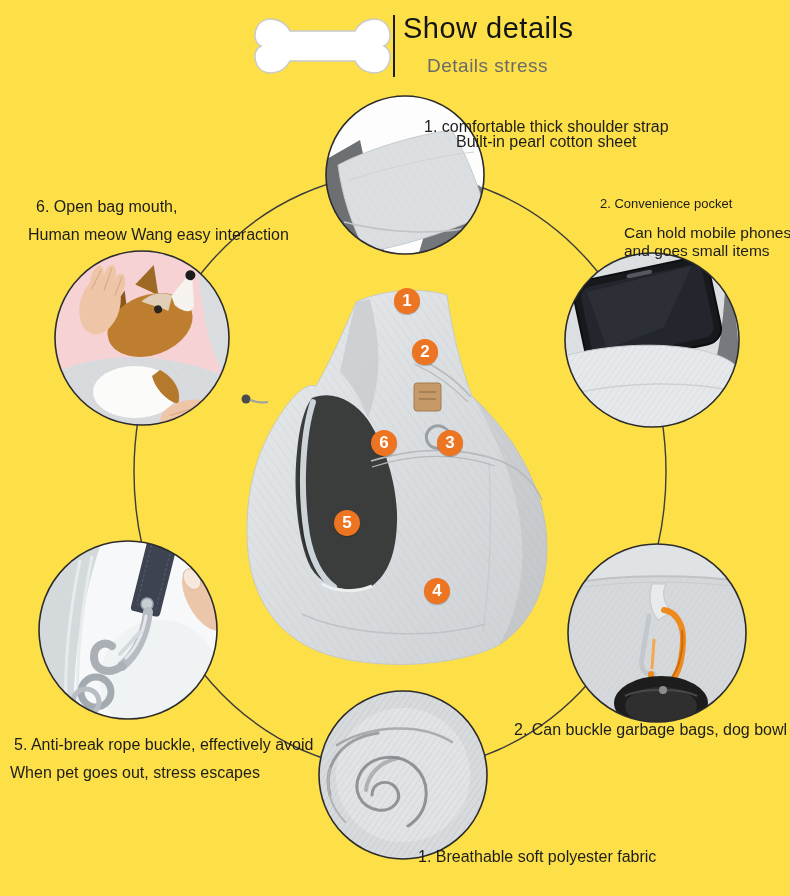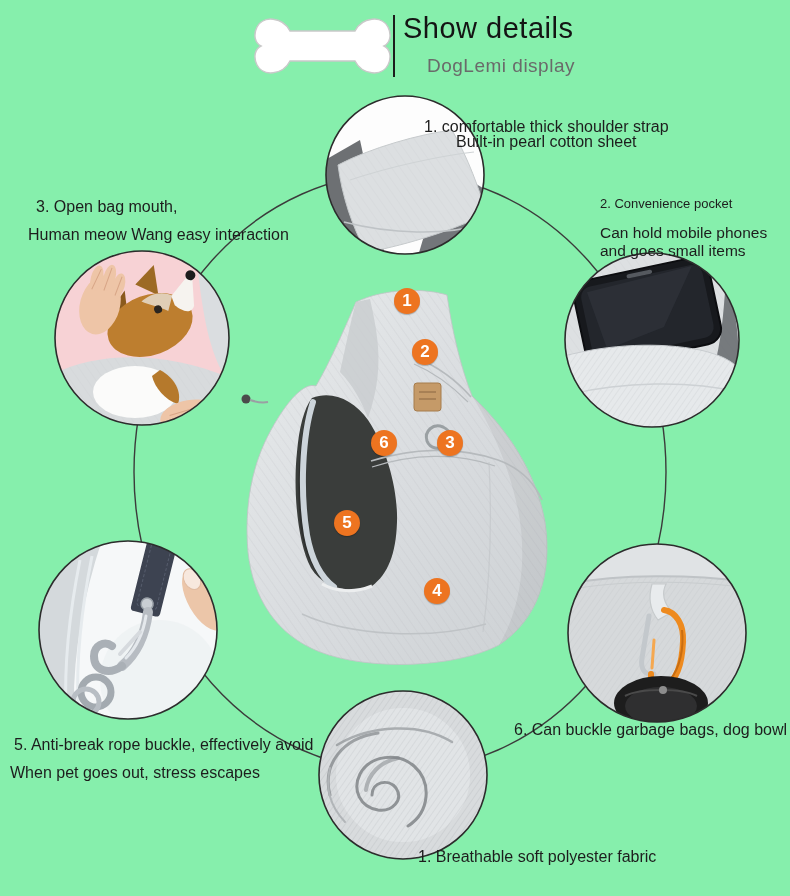--- a/index.html
+++ b/index.html
@@ -1,29 +1,29 @@
 <!DOCTYPE html>
 <html><head>
 <meta charset="utf-8">
 <style>
   html,body{margin:0;padding:0;background:#ffffff;}
-  .page{position:relative;width:790px;height:896px;background:#86efac;overflow:hidden;
+  .page{position:relative;width:790px;height:896px;background:#fde047;overflow:hidden;
         font-family:"Liberation Sans",sans-serif;color:#1e1e1e;}
   .logo-text{position:absolute;left:255px;top:31px;width:132px;text-align:center;
              font-family:"DejaVu Serif",serif;font-style:italic;font-weight:bold;
              font-size:20px;color:#8E2133;letter-spacing:-0.5px;}
   .logo-text sup{font-size:9px;font-style:normal;}
   .hdr-divider{position:absolute;left:393px;top:15px;width:2px;height:62px;background:#1c1c1c;}
   .page-title{position:absolute;left:403px;top:12px;font-size:29px;font-weight:500;
               color:#141414;letter-spacing:0.5px;}
   .page-subtitle{position:absolute;left:427px;top:55px;font-size:19px;color:#6a6a6a;letter-spacing:0.5px;}
   
   .callout{position:absolute;font-size:16px;color:#1d1d1d;white-space:nowrap;z-index:6;}
   .callout .small{font-size:13px;}
-  .c2-lines{margin-top:13px;font-size:15.5px;line-height:18px;}
+  .c2-lines{margin-top:13px;font-size:15.5px;line-height:18px;margin-left:24px;}
   
   .marker{position:absolute;width:26px;height:26px;border-radius:50%;background:#ED7420;
           color:#fff;font-weight:bold;font-size:17px;line-height:26px;text-align:center;
           z-index:5;box-shadow:0 1px 1px rgba(0,0,0,0.25);}
   svg{position:absolute;left:0;top:0;z-index:1;}
 </style>
 </head>
 <body>
 
 <div class="page">
@@ -245,44 +245,44 @@
                C 255,49 253,57 257,65 C 263,77 283,75 290,61
                L 355,61 C 362,75 382,77 388,65 C 392,57 390,49 384,46
                C 390,43 392,35 388,27 C 382,15 362,17 355,31 Z" fill="#ffffff" stroke="#c9c9c9" stroke-width="1.5"></path>
     </g>
   </svg>
 
   <header>
     <div class="logo-text" style="color: rgb(142, 33, 51);"><span>DogLemi</span><sup>®</sup></div>
     <div class="hdr-divider"></div>
     <div class="page-title">Show details</div>
-    <div class="page-subtitle">DogLemi display</div>
+    <div class="page-subtitle">Details stress</div>
   </header>
 
   <div class="marker" style="left: 394px; top: 288px; background: rgb(237, 116, 32);">1</div>
   <div class="marker" style="left: 412px; top: 339px; background: rgb(237, 116, 32);">2</div>
   <div class="marker" style="left: 437px; top: 430px; background: rgb(237, 116, 32);">3</div>
   <div class="marker" style="left: 424px; top: 578px; background: rgb(237, 116, 32);">4</div>
   <div class="marker" style="left: 334px; top: 510px; background: rgb(237, 116, 32);">5</div>
   <div class="marker" style="left: 371px; top: 430px; background: rgb(237, 116, 32);">6</div>
 
   <div class="callout" style="left:424px;top:118px">1. comfortable thick shoulder strap</div>
   <div class="callout" style="left:456px;top:133px">Built-in pearl cotton sheet</div>
 
   <div class="callout" style="left:600px;top:196px">
     <div class="small">2. Convenience pocket</div>
     <div class="c2-lines">
       <div>Can hold mobile phones</div>
       <div>and goes small items</div>
     </div>
   </div>
 
-  <div class="callout" style="left:36px;top:198px">3. Open bag mouth,</div>
+  <div class="callout" style="left:36px;top:198px">6. Open bag mouth,</div>
   <div class="callout" style="left:28px;top:226px">Human meow Wang easy interaction</div>
 
-  <div class="callout" style="left:514px;top:721px">6. Can buckle garbage bags, dog bowl</div>
+  <div class="callout" style="left:514px;top:721px">2. Can buckle garbage bags, dog bowl</div>
 
   <div class="callout" style="left:418px;top:848px">1. Breathable soft polyester fabric</div>
 
   <div class="callout" style="left:14px;top:736px">5. Anti-break rope buckle, effectively avoid</div>
   <div class="callout" style="left:10px;top:764px">When pet goes out, stress escapes</div>
 
 </div>
 
 </body></html>

